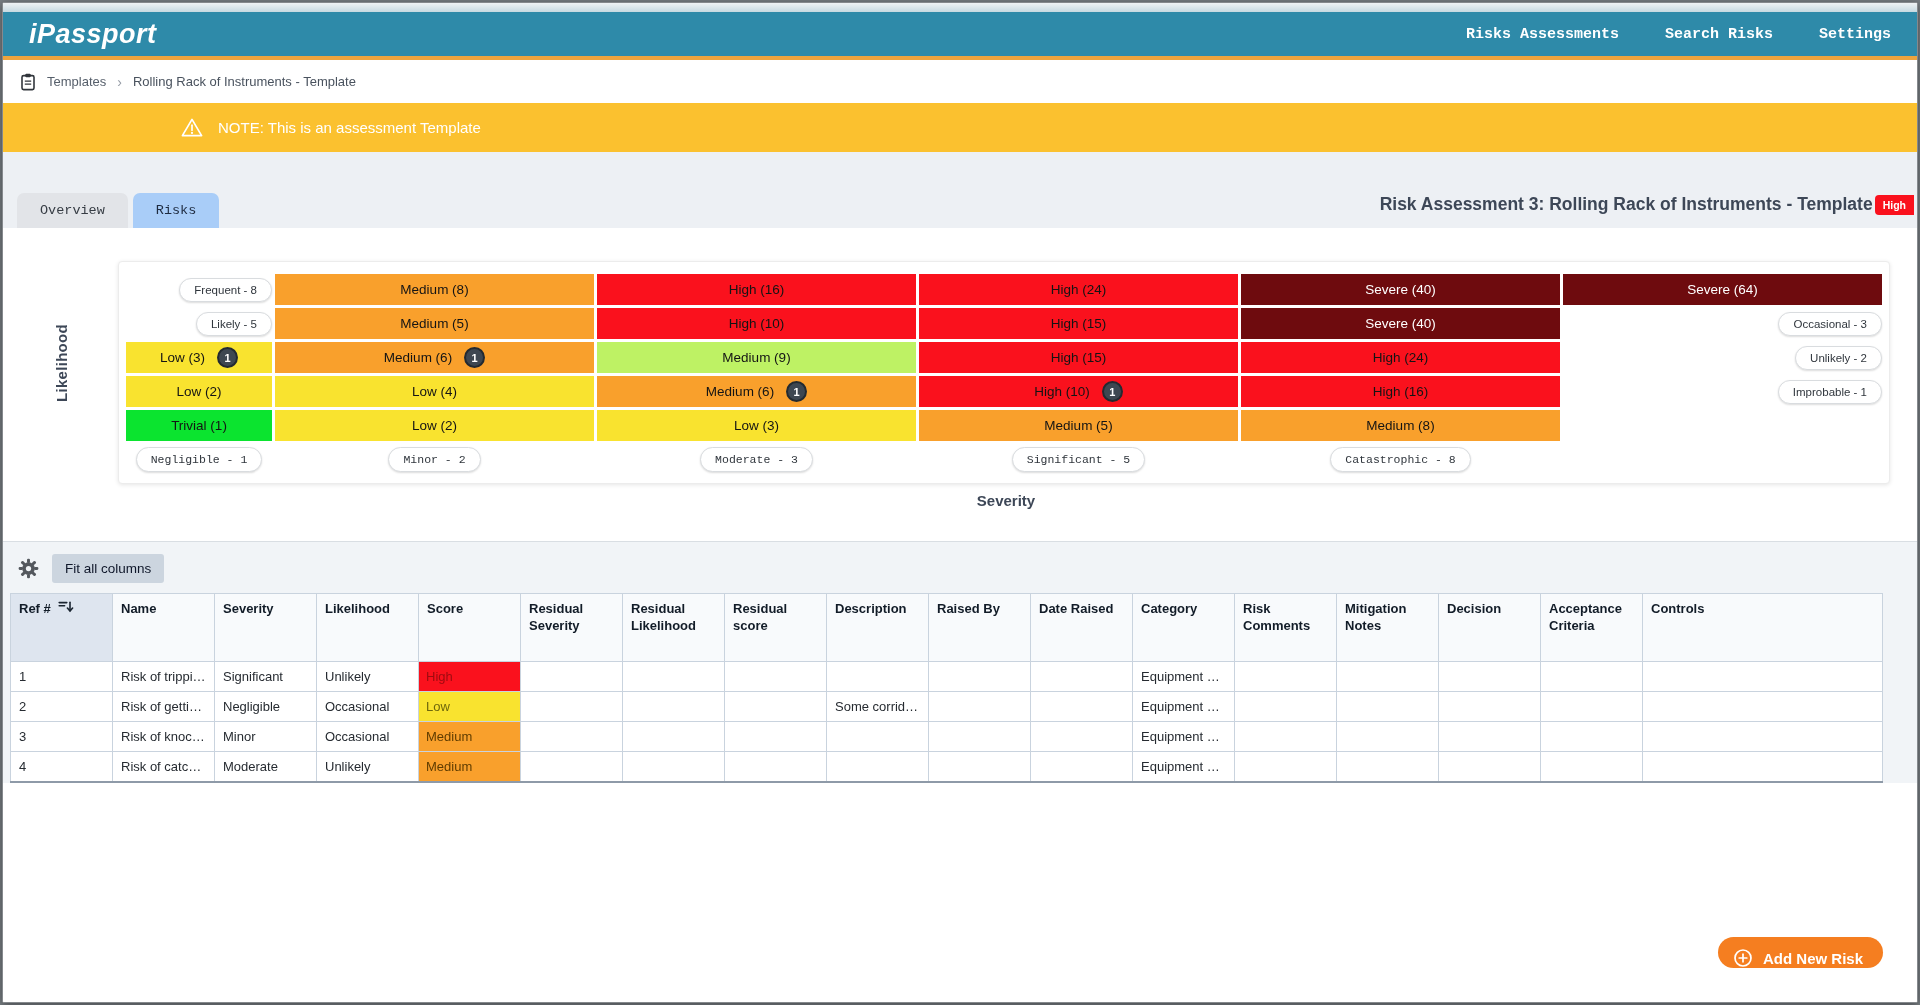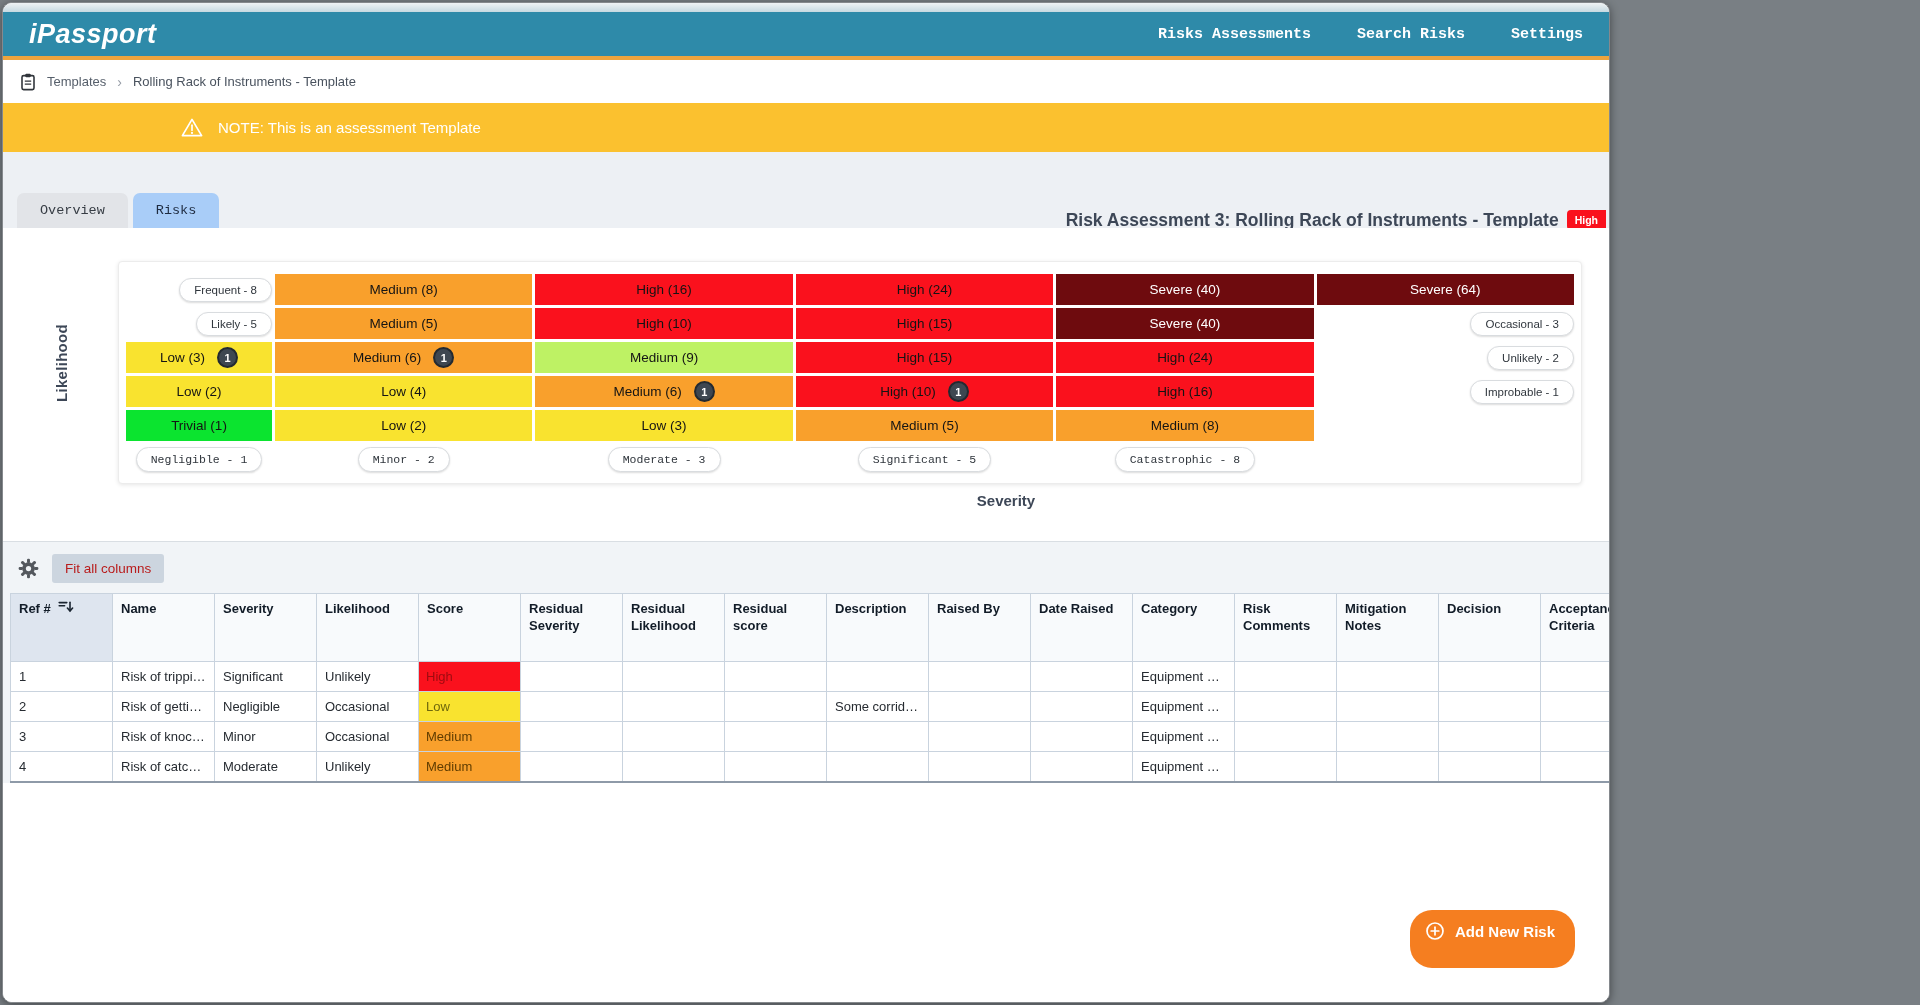--- a/index.html
+++ b/index.html
@@ -4,24 +4,24 @@
 <style>
   * { box-sizing: border-box; margin: 0; padding: 0; }
   html, body { overflow: hidden; }
   body {
     font-family: "Liberation Sans", sans-serif;
     width: 1920px; height: 1005px;
     background: #797f84;
   }
   .window {
     position: relative;
-    width: 1608px; height: 1001px;
+    width: 1916px; height: 1001px;
     margin: 2px;
     border: 1px solid #85898d;
-    border-radius: 10px;
+    border-radius: 2px;
     overflow: hidden;
     background: #fff;
     display: flex; flex-direction: column;
     box-shadow: 0 2px 10px rgba(0,0,0,.45);
   }
   .top-strip { height: 9px; flex: 0 0 9px; background: linear-gradient(180deg,#eff3f5 0%,#c6d9e1 100%); }
   .navbar { height: 44px; flex: 0 0 44px; background: #2e8aa9; display: flex; align-items: center; padding: 0 26px; }
   .logo { color: #fff; font-size: 27px; font-weight: bold; font-style: italic; letter-spacing: .5px; }
   .nav-links { margin-left: auto; display: flex; gap: 46px; }
   .nav-link { color: #fff; font-size: 15px; font-weight: 600; cursor: pointer; text-decoration: none; font-family: Liberation Mono, monospace; }
@@ -34,21 +34,21 @@
   .crumb-sep { color: #959ca6; font-size: 14px; }
 
   .banner { height: 49px; flex: 0 0 49px; background: #fbc12f; display: flex; align-items: center; padding-left: 177px; gap: 14px; }
   .banner-text { color: #fff; font-size: 15px; }
 
   .tabstrip { height: 76px; flex: 0 0 76px; background: #edf0f4; position: relative; }
   .tabs { position: absolute; left: 14px; bottom: 0; display: flex; gap: 5px; font-family: Liberation Mono, monospace; }
   .tab { padding: 10px 23px; font-size: 13.5px; border-radius: 7px 7px 0 0; cursor: pointer; }
   .tab.inactive { background: #e2e4e8; color: #363c44; }
   .tab.active { background: #a9cdf8; color: #1e2b40; }
-  .title-wrap { position: absolute; right: 3px; top: 58px; display: flex; align-items: flex-start; gap: 8px; }
+  .title-wrap { position: absolute; right: 3px; top: 42px; display: flex; align-items: center; gap: 2px; }
   .page-title { font-size: 17.5px; font-weight: bold; color: #3d4757; }
   .risk-badge { background: #fa111d; color: #fff; font-size: 10.5px; font-weight: bold; padding: 4px 8px; border-radius: 4px 0 0 4px; }
 
   .matrix-section { height: 313px; flex: 0 0 313px; background: #fff; position: relative; padding: 33px 27px 0 115px; }
   .ylabel {
     position: absolute; left: 50px; top: 48px; height: 175px;
     writing-mode: vertical-rl; transform: rotate(180deg);
     display: flex; align-items: center; justify-content: center;
     font-weight: bold; font-size: 15px; color: #3d4757; letter-spacing: .3px;
   }
@@ -73,36 +73,36 @@
     background: #3e4751; border: 2px solid #232a31; color: #fff;
     font-size: 11px; font-weight: bold;
     display: flex; align-items: center; justify-content: center;
     margin-left: 12px;
   }
   .severity-label { width: 1776px; text-align: center; margin-top: 8px; font-weight: bold; font-size: 15px; color: #3d4757; }
 
   .table-section { background: #f1f4f7; border-top: 1px solid #d9dee3; padding: 8px 0 0 7px; }
   .toolbar { display: flex; align-items: center; gap: 13px; padding: 4px 0 10px 8px; }
   .gear-btn { display: flex; align-items: center; cursor: pointer; background: none; border: none; }
-  .fit-btn { background: #ccd5df; border: none; border-radius: 3px; padding: 7px 13px; font-size: 13.5px; color: #b91c1c; cursor: pointer; font-family: inherit; }
+  .fit-btn { background: #ccd5df; border: none; border-radius: 3px; padding: 7px 13px; font-size: 13.5px; color: #0f172a; cursor: pointer; font-family: inherit; }
   .grid-table { border-collapse: collapse; background: #fff; table-layout: fixed; width: 1872px; border: 1px solid #aebdcb; border-bottom: 2px solid #8e9aa8; }
   .grid-table th, .grid-table td { border: 1px solid #c9d3de; text-align: left; }
   .grid-table th { font-size: 13px; font-weight: bold; color: #121c28; padding: 7px 8px; vertical-align: top; height: 68px; line-height: 1.3; background: #f8fafc; }
   .grid-table th.sorted { background: #dee5ef; }
   .th-flex { display: flex; gap: 7px; align-items: flex-start; }
   .grid-table td { font-size: 13px; color: #262b31; height: 30px; padding: 4px 8px; vertical-align: middle; white-space: nowrap; overflow: hidden; text-overflow: ellipsis; background: #fff; }
   .grid-table td.score-cell { padding: 0; }
   .score-fill { width: 100%; height: 100%; display: flex; align-items: center; padding-left: 7px; font-size: 13px; }
 
   .lower { flex: 1; background: #fff; position: relative; }
   .add-btn {
     position: absolute; right: 34px; bottom: 34px;
     display: flex; align-items: center; gap: 10px;
     background: #f57e20; border: none; border-radius: 22px;
-    padding: 11px 20px 27px 15px;
+    padding: 11px 20px 0 15px;
     color: #fff; font-size: 15px; font-weight: bold; font-family: inherit;
     cursor: pointer;
   }
 </style>
 </head>
 <body>
 
 <div class="window">
 
   <div class="top-strip"></div>

